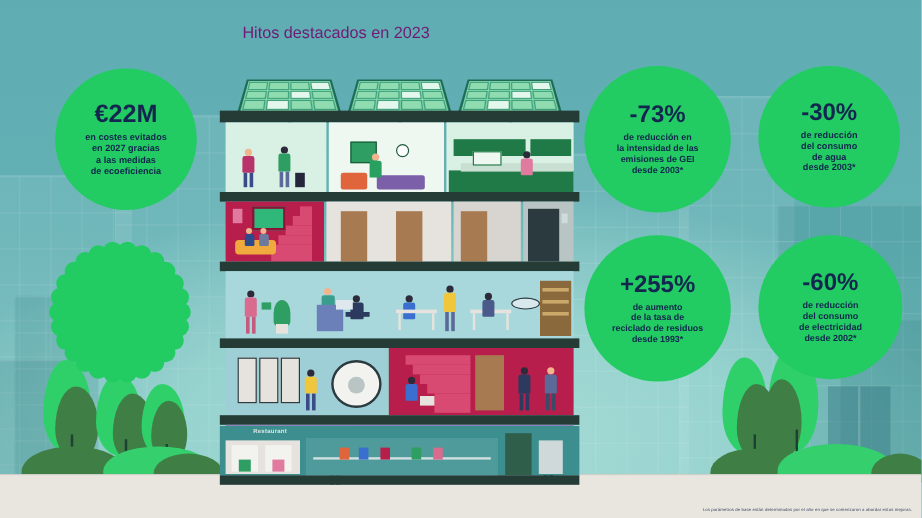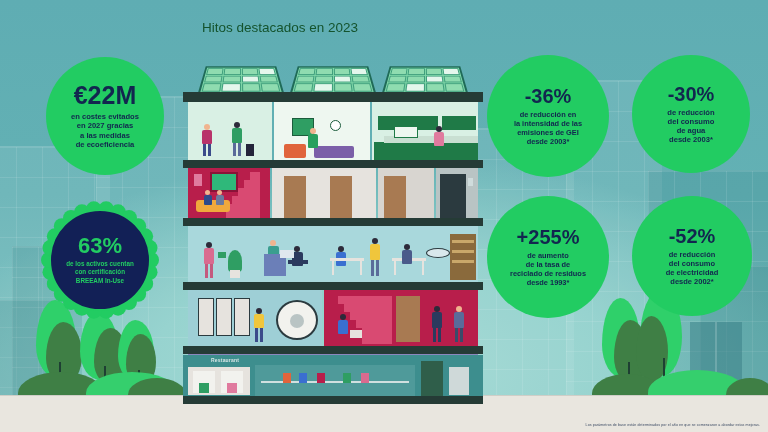--- a/index.html
+++ b/index.html
@@ -96,21 +96,21 @@
 
   .obj { position: absolute; }
 
   
   .title-block { position: absolute; left: 202px; top: 18px; }
   .title {
     font-size: 16.5px; font-weight: bold; color: #15315e;
     letter-spacing: 0.1px;
   }
   .subtitle {
-    font-size: 13.5px; color: #14532d; margin-top: 2px;
+    font-size: 13.5px; color: #701a75; margin-top: 2px;
   }
 
   .bubble {
     position: absolute;
     border-radius: 50%;
     background: #22cc62;
     display: flex; flex-direction: column;
     align-items: center; justify-content: center;
     text-align: center;
     color: #12264f;
@@ -506,29 +506,29 @@
     <div class="obj" style="left:238px; top:6px; width:22px; height:35px; background:#2f5e4a;"></div>
     <div class="obj" style="left:266px; top:12px; width:20px; height:28px; background:#cfd9d9;"></div>
     <div class="restaurant-sign" style="left:28px; top:2px;">Restaurant</div>
   </div>
 
   <div class="title-block">
     <div class="subtitle">Hitos destacados en 2023</div>
   </div>
 
   <div class="bubble" style="left:46px; top:57px; width:118px; height:118px;">
-    <div class="big" style="font-size:25px;">€22M</div>
+    <div class="big" style="font-size:21px;">€22M</div>
     <div class="desc" style="font-size:7.6px; white-space:pre-line;">en costes evitados
 en 2027 gracias
 a las medidas
 de ecoeficiencia</div>
   </div>
 
   <div class="bubble" style="left:487px; top:55px; width:122px; height:122px;">
-    <div class="big" style="font-size:20px;">-36%</div>
+    <div class="big" style="font-size:20px;">-73%</div>
     <div class="desc" style="font-size:7.4px; white-space:pre-line;">de reducción en
 la intensidad de las
 emisiones de GEI
 desde 2003*</div>
   </div>
 
   <div class="bubble" style="left:632px; top:55px; width:118px; height:118px;">
     <div class="big" style="font-size:20px;">-30%</div>
     <div class="desc" style="font-size:7.6px; white-space:pre-line;">de reducción
 del consumo
@@ -538,21 +538,21 @@
 
   <div class="bubble" style="left:487px; top:196px; width:122px; height:122px;">
     <div class="big" style="font-size:20px;">+255%</div>
     <div class="desc" style="font-size:7.4px; white-space:pre-line;">de aumento
 de la tasa de
 reciclado de residuos
 desde 1993*</div>
   </div>
 
   <div class="bubble" style="left:632px; top:196px; width:120px; height:120px;">
-    <div class="big" style="font-size:20px;">-52%</div>
+    <div class="big" style="font-size:20px;">-60%</div>
     <div class="desc" style="font-size:7.5px; white-space:pre-line;">de reducción
 del consumo
 de electricidad
 desde 2002*</div>
   </div>
 
   <div class="badge" style="left:40px; top:200px; width:120px; height:120px;">
     <svg class="scallop-svg" width="120" height="120" viewBox="0 0 120 120" style="position:absolute; inset:0;">
       <g fill="#22cc62">
         <circle cx="60" cy="60" r="50"></circle>
@@ -579,23 +579,17 @@
             <circle cx="53.85" cy="9.37" r="8"></circle>
             <circle cx="66.15" cy="9.37" r="8"></circle>
             <circle cx="78.08" cy="12.31" r="8"></circle>
             <circle cx="88.97" cy="18.03" r="8"></circle>
             <circle cx="98.17" cy="26.18" r="8"></circle>
             <circle cx="105.16" cy="36.30" r="8"></circle>
             <circle cx="109.52" cy="47.79" r="8"></circle>
           </g>
       </g>
     </svg>
-    <div class="ring">
-      <div class="big">63%</div>
-      <div class="desc" style="white-space:pre-line;">de los activos cuentan
-con certificación
-BREEAM In-Use</div>
-    </div>
   </div>
 
   <div class="footnote">Los parámetros de base están determinados por el año en que se comenzaron a abordar estas mejoras.</div>
 
 </div>
 
 </body></html>

